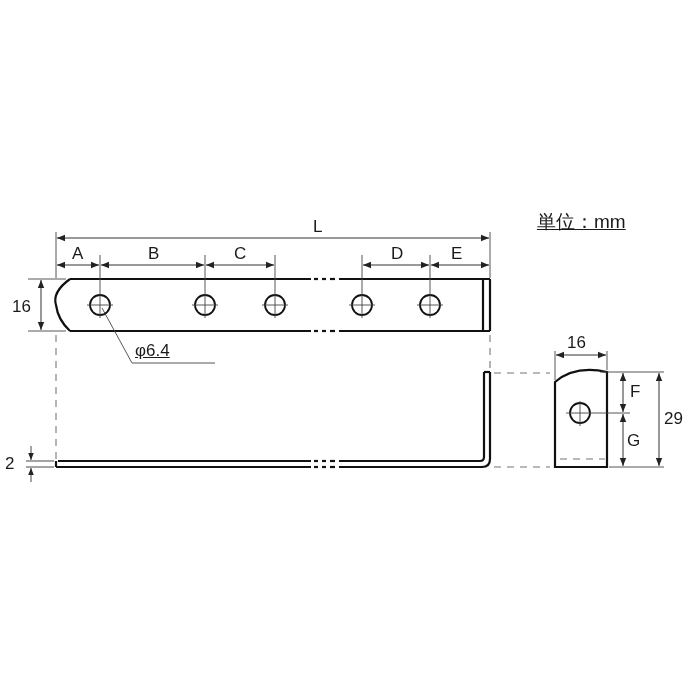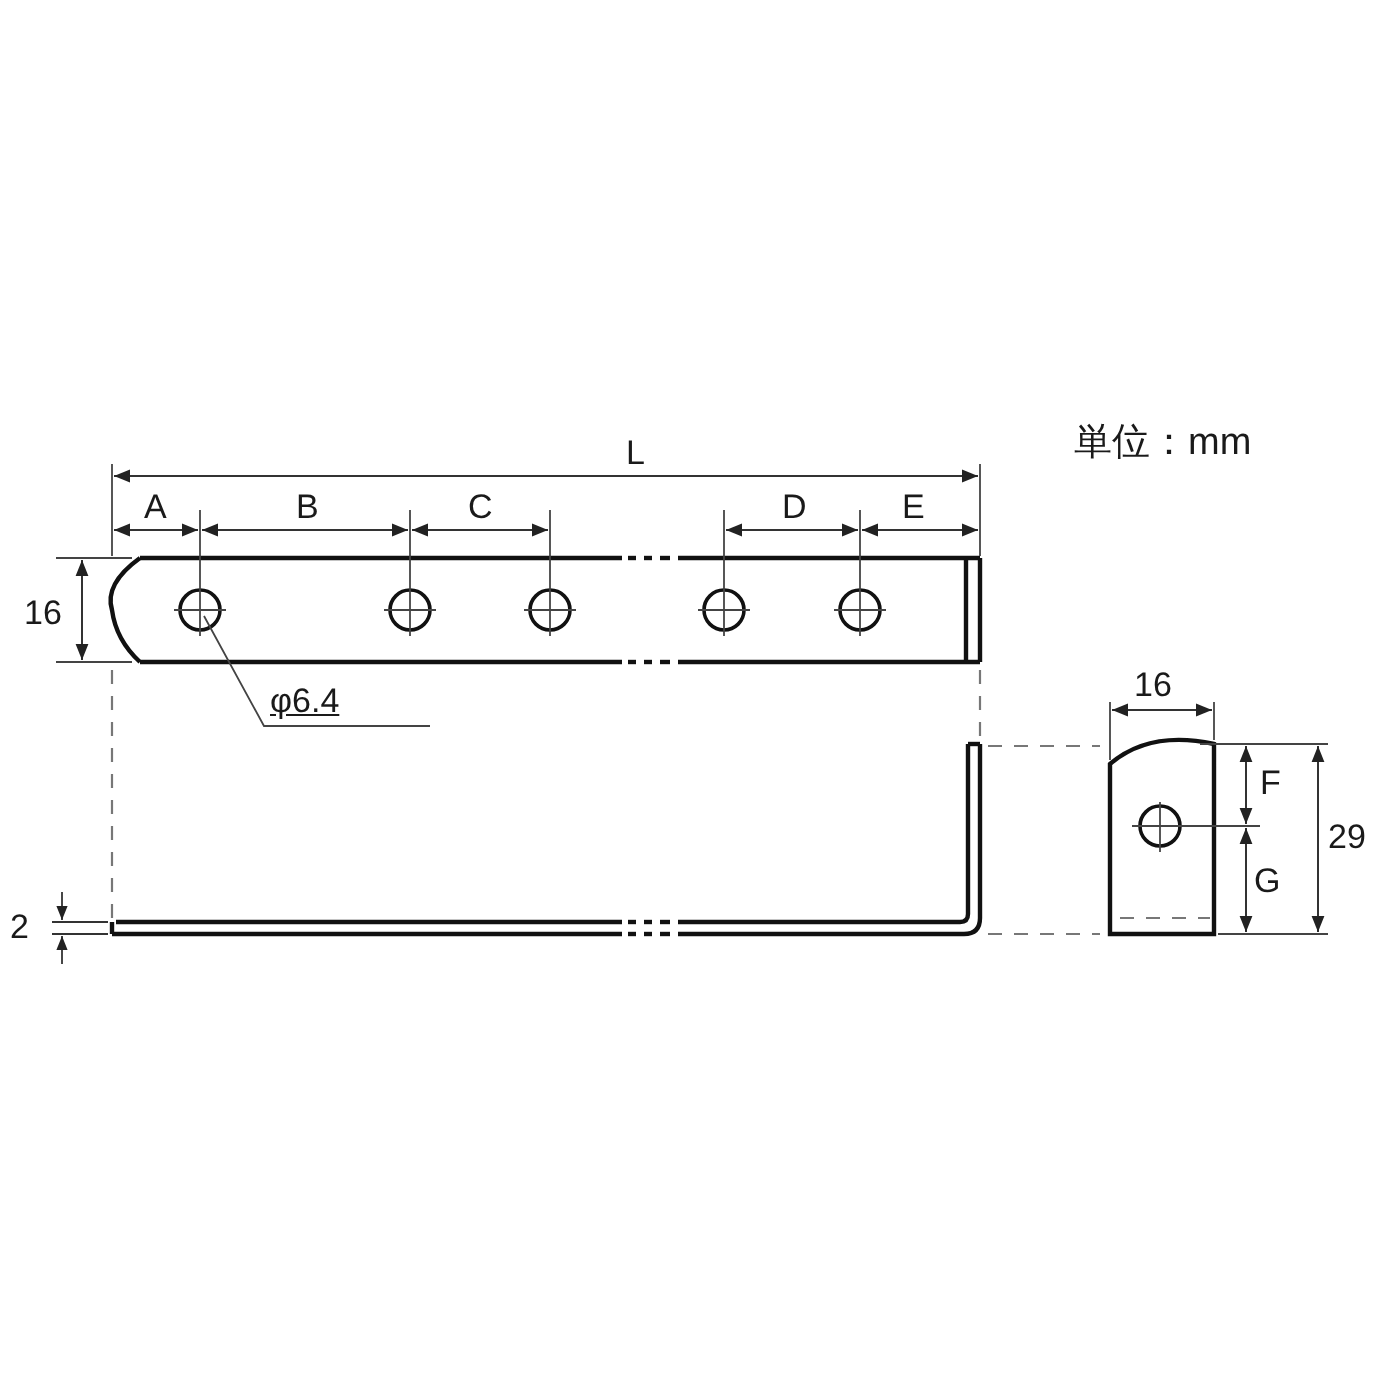--- a/index.html
+++ b/index.html
@@ -1,20 +1,20 @@
 <!DOCTYPE html>
 <html><head>
 <meta charset="utf-8">
 <style>
   html, body { margin: 0; padding: 0; background: #ffffff; }
   #canvas { position: relative; width: 700px; height: 700px; background: #ffffff; overflow: hidden; }
   svg { position: absolute; left: 0; top: 0; }
   .lbl { position: absolute; font-family: "Liberation Sans", sans-serif; color: #1a1a1a; line-height: 1; white-space: nowrap; }
   .dimlbl { font-size: 17px; }
-  .unit { font-size: 19px; }
+  .unit { font-size: 19px; text-decoration: underline; }
 </style>
 </head>
 <body>
 
 <div id="canvas">
 
   <svg width="700" height="700" viewBox="0 0 700 700">
     <defs>
       <marker id="arr" viewBox="0 0 10 10" refX="10" refY="5" markerWidth="8" markerHeight="8" orient="auto-start-reverse">
         <path d="M0,1 L10,5 L0,9 z" fill="#222"></path>

